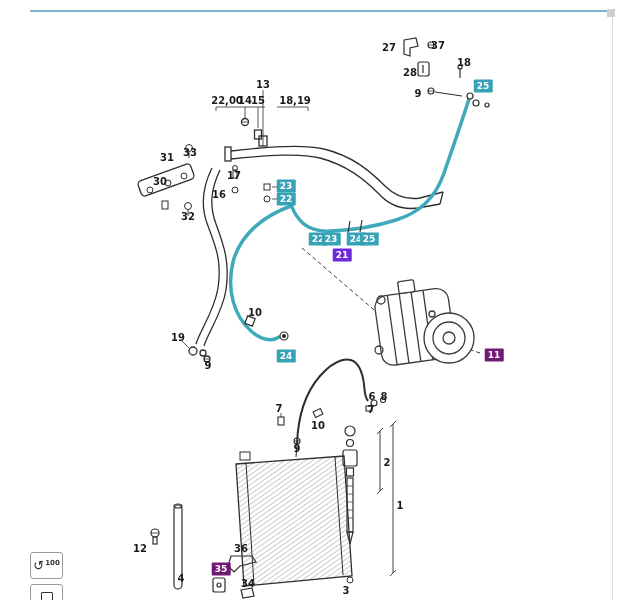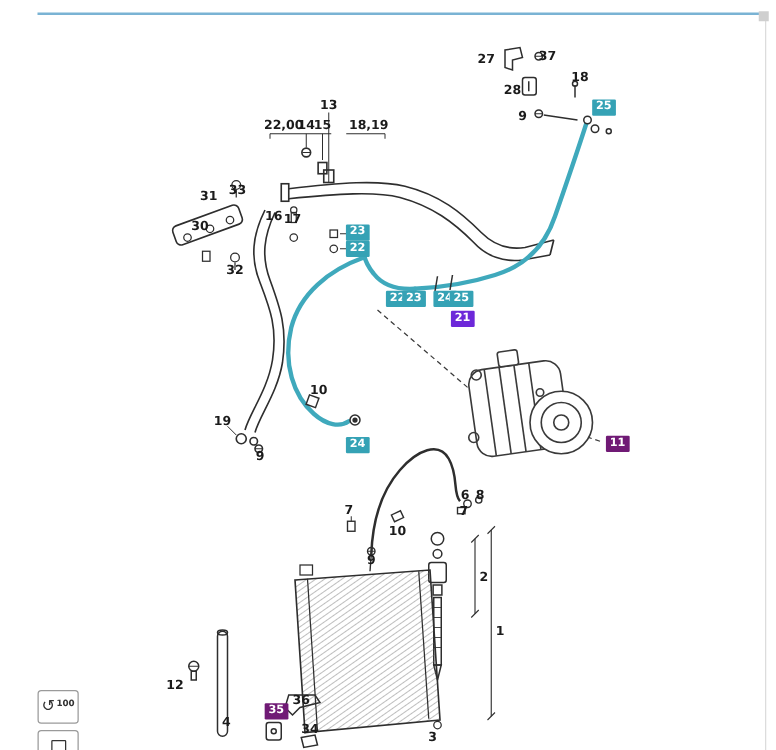--- a/index.html
+++ b/index.html
@@ -207,45 +207,45 @@
       <div class="part-label" style="left: 418px; top: 94px;">9</div>
       <div class="part-label hl" style="left: 483px; top: 86px; background: rgb(53, 162, 181);">25</div>
       <div class="part-label" style="left: 263px; top: 85px;">13</div>
       <div class="part-label" style="left: 227px; top: 101px;">22,00</div>
       <div class="part-label" style="left: 245px; top: 101px;">14</div>
       <div class="part-label" style="left: 258px; top: 101px;">15</div>
       <div class="part-label" style="left: 295px; top: 101px;">18,19</div>
       <div class="part-label" style="left: 190px; top: 141px; margin-top: 12px;">33</div>
       <div class="part-label" style="left: 167px; top: 158px;">31</div>
       <div class="part-label" style="left: 219px; top: 176px; margin-left: 15px;">17</div>
-      <div class="part-label" style="left: 219px; top: 174px;">16</div>
+      <div class="part-label" style="left: 219px; top: 195px;">16</div>
       <div class="part-label hl" style="left: 286px; top: 186px; background: rgb(53, 162, 181);">23</div>
       <div class="part-label hl" style="left: 286px; top: 199px; background: rgb(53, 162, 181);">22</div>
       <div class="part-label" style="left: 160px; top: 182px;">30</div>
       <div class="part-label" style="left: 188px; top: 217px;">32</div>
       <div class="part-label hl" style="left: 318px; top: 239px; background: rgb(53, 162, 181);">22</div>
       <div class="part-label hl" style="left: 331px; top: 239px; background: rgb(53, 162, 181);">23</div>
       <div class="part-label hl" style="left: 356px; top: 239px; background: rgb(53, 162, 181);">24</div>
       <div class="part-label hl" style="left: 369px; top: 239px; background: rgb(53, 162, 181);">25</div>
-      <div class="part-label hl" style="left: 342px; top: 255px; background: #6d28d9; margin-left: 28px;">21</div>
+      <div class="part-label hl" style="left: 342px; top: 255px; background: #6d28d9;">21</div>
       <div class="part-label" style="left: 255px; top: 313px;">10</div>
       <div class="part-label" style="left: 178px; top: 338px;">19</div>
       <div class="part-label hl" style="left: 286px; top: 356px; background: rgb(53, 162, 181);">24</div>
       <div class="part-label hl" style="left: 494px; top: 355px; background: #701a75;">11</div>
       <div class="part-label" style="left: 208px; top: 366px;">9</div>
       <div class="part-label" style="left: 372px; top: 397px;">6</div>
       <div class="part-label" style="left: 384px; top: 397px;">8</div>
       <div class="part-label" style="left: 371px; top: 410px;">7</div>
       <div class="part-label" style="left: 279px; top: 409px;">7</div>
       <div class="part-label" style="left: 318px; top: 426px;">10</div>
       <div class="part-label" style="left: 297px; top: 449px;">9</div>
       <div class="part-label" style="left: 387px; top: 463px;">2</div>
       <div class="part-label" style="left: 400px; top: 506px;">1</div>
       <div class="part-label" style="left: 140px; top: 549px;">12</div>
-      <div class="part-label" style="left: 241px; top: 549px; margin-top: 12px;">36</div>
+      <div class="part-label" style="left: 241px; top: 549px;">36</div>
       <div class="part-label hl" style="left: 221px; top: 569px; background: #701a75;">35</div>
       <div class="part-label" style="left: 181px; top: 579px;">4</div>
       <div class="part-label" style="left: 248px; top: 584px;">34</div>
       <div class="part-label" style="left: 346px; top: 591px;">3</div>
     </div>
 
   <div class="tool-btn" style="top:552px;">
     <span class="rot">↺</span>
     <span class="z100">100</span>
   </div>

